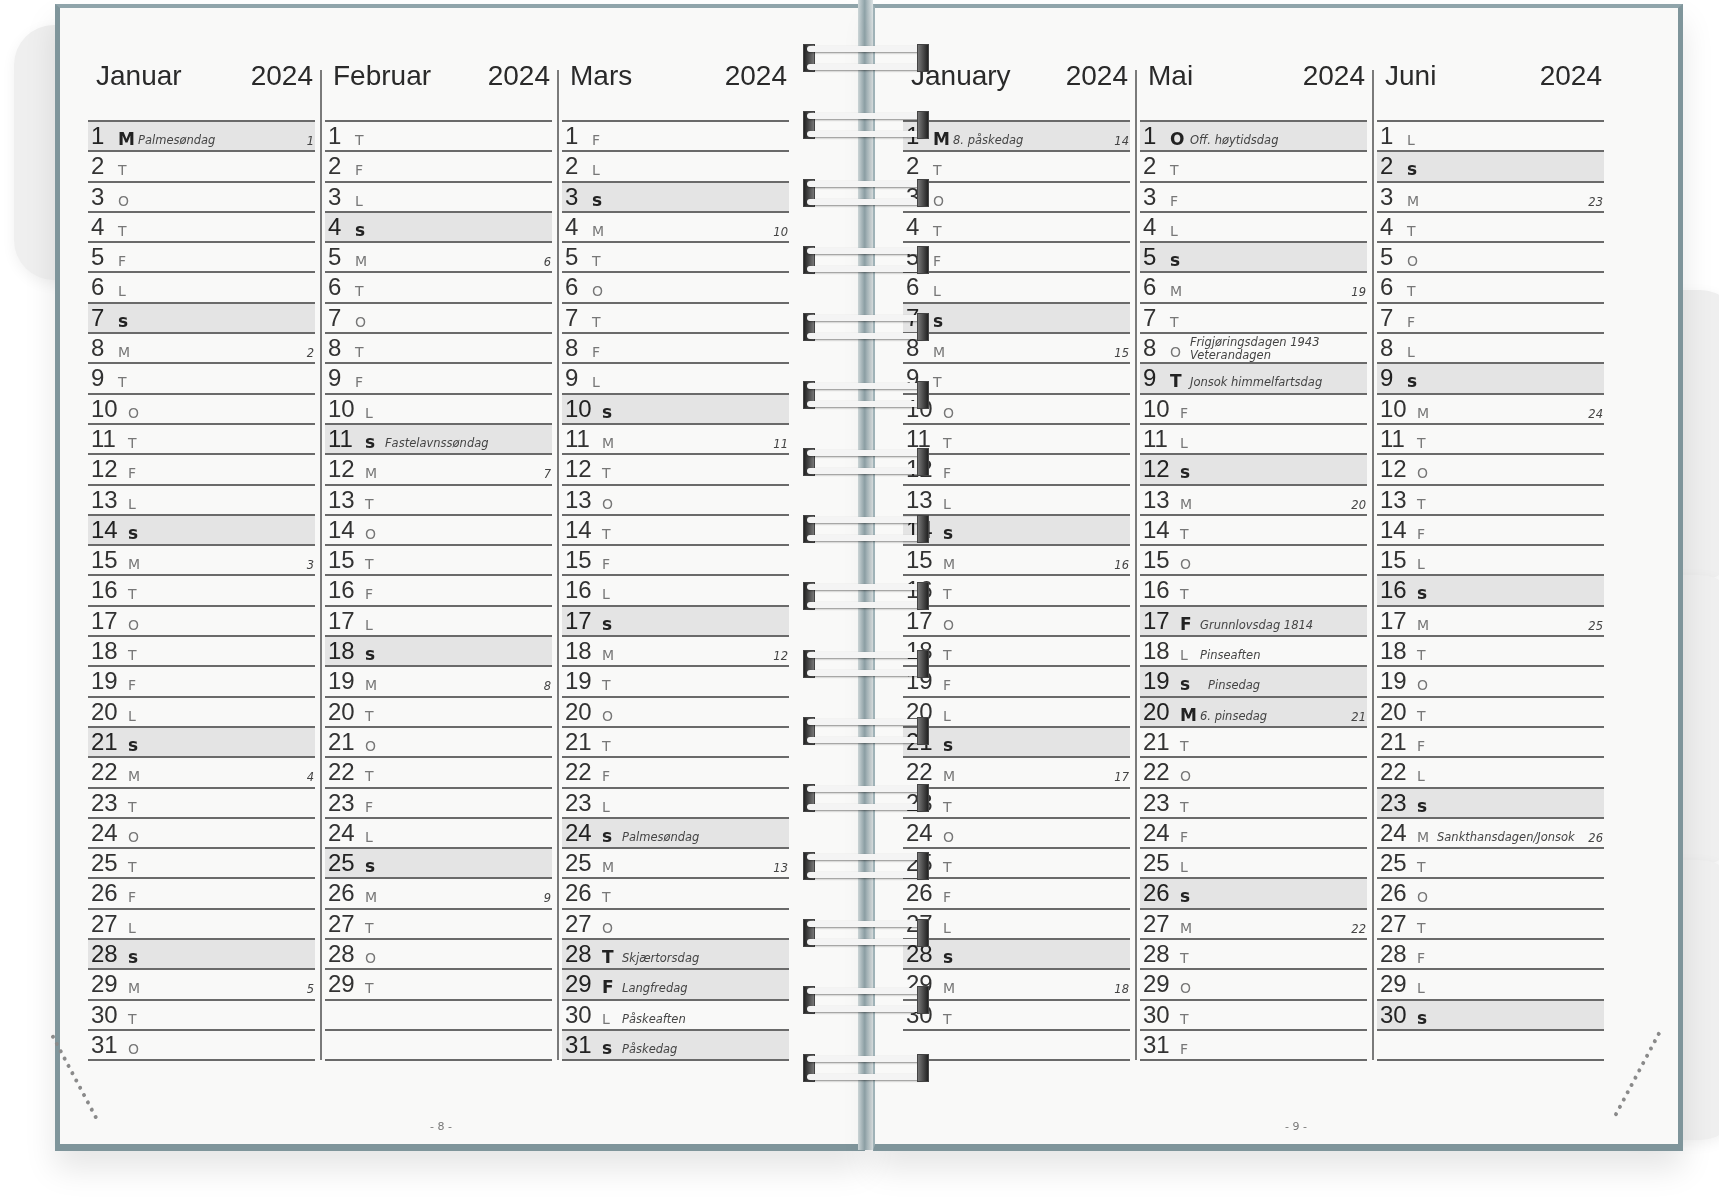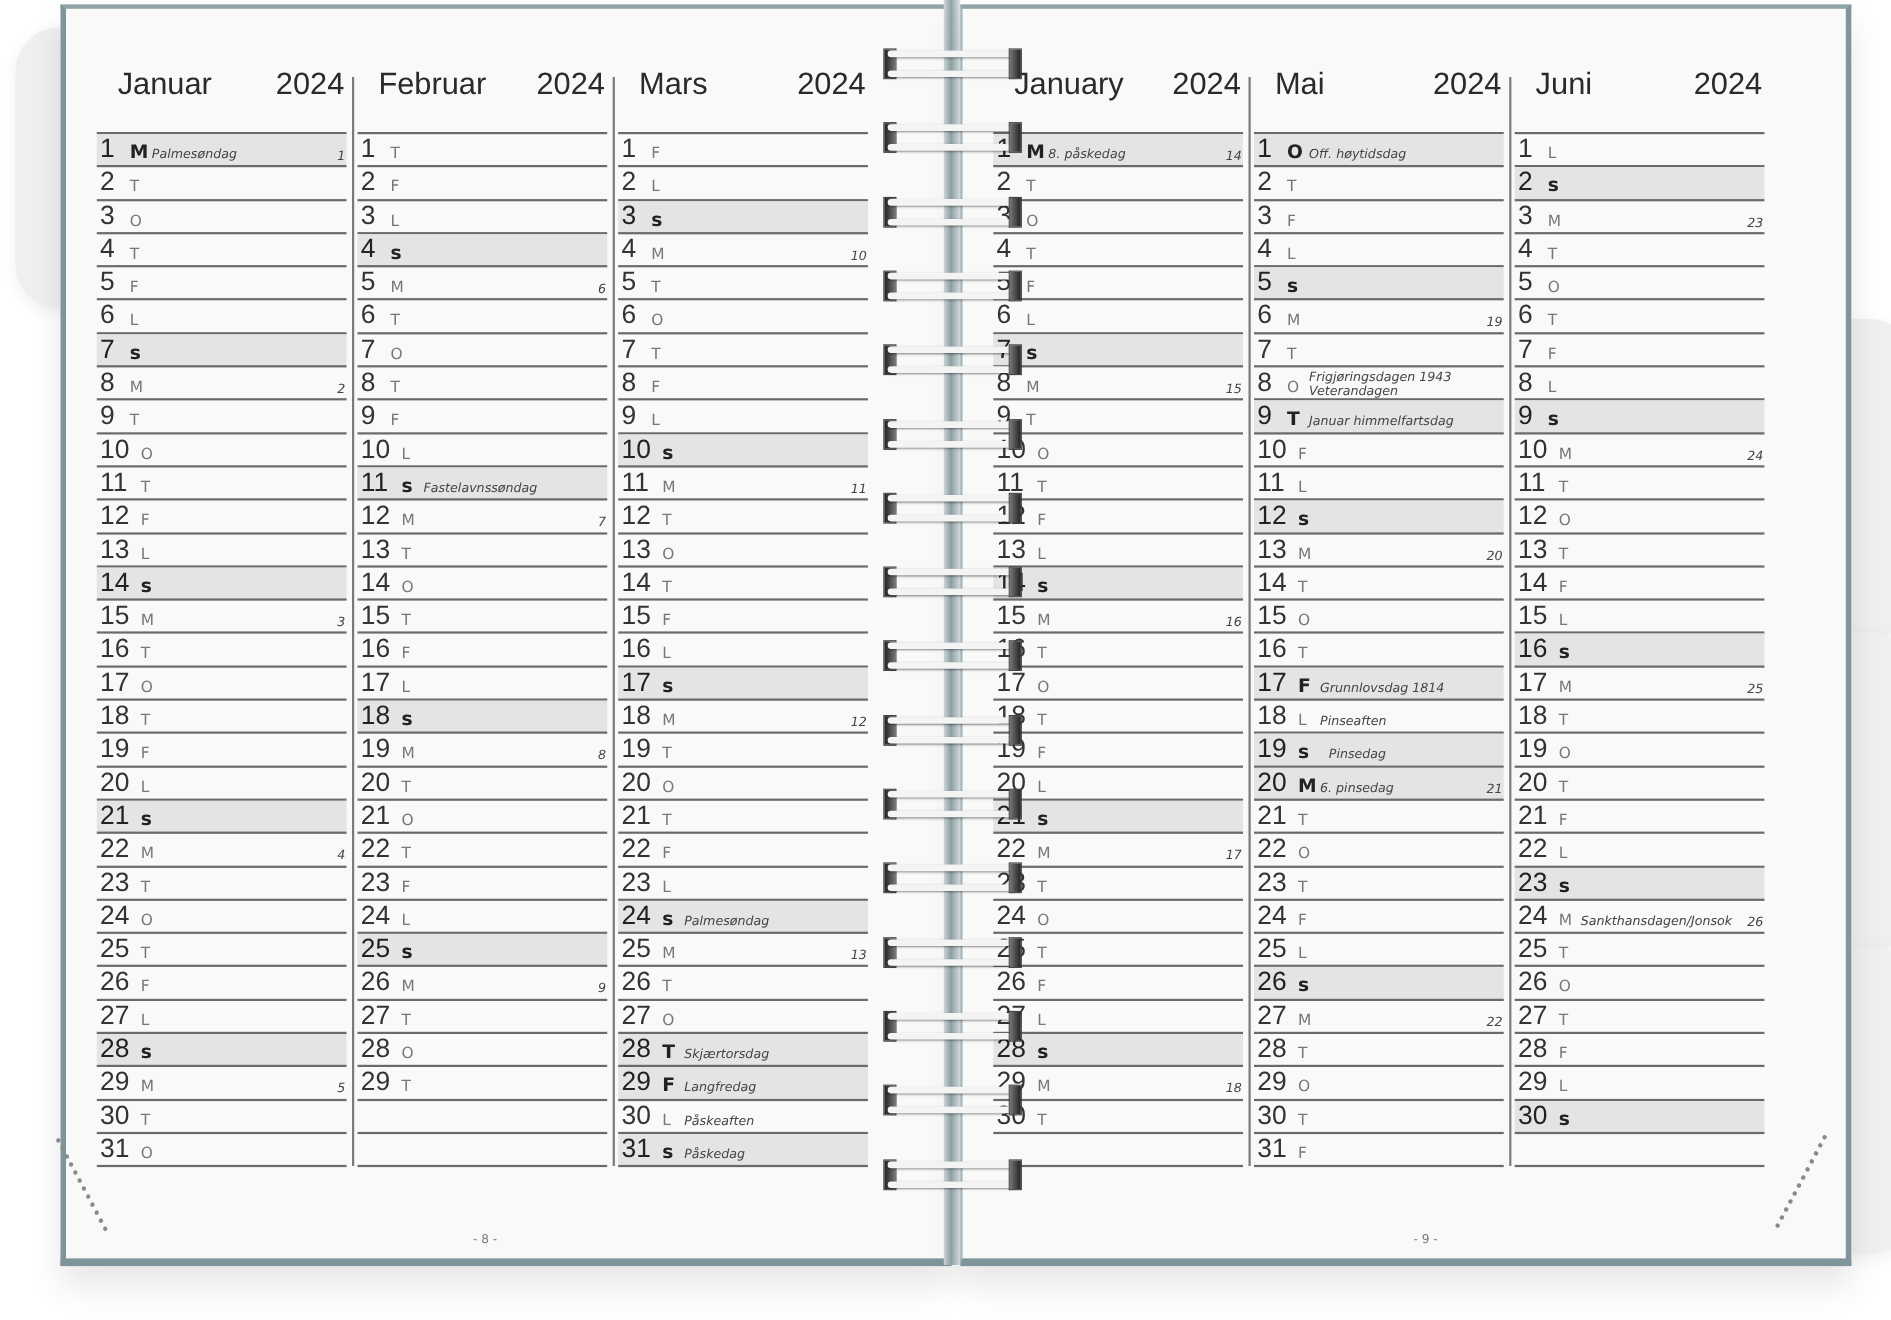--- a/index.html
+++ b/index.html
@@ -4,21 +4,21 @@
 <style>
   html,body{margin:0;padding:0;}
   body{width:1719px;height:1200px;background:#ffffff;position:relative;overflow:hidden;font-family:"DejaVu Sans",sans-serif;}
   .tab{position:absolute;background:#efefef;border-radius:40px;box-shadow:0 4px 14px rgba(0,0,0,0.06);}
   .page{position:absolute;background:#f9f9f8;box-shadow:0 18px 30px rgba(0,0,0,0.10);}
   .page.left{left:55px;top:4px;width:803px;height:1136px;border-top:4px solid #8fa4aa;border-left:5px solid #7f959b;border-bottom:7px solid #7f959b;border-right:2px solid #9fb2b7;}
   .page.right{left:873px;top:4px;width:803px;height:1136px;border-top:4px solid #8fa4aa;border-right:5px solid #7f959b;border-bottom:7px solid #7f959b;border-left:2px solid #9fb2b7;}
   .spine{position:absolute;left:858px;top:0;width:15px;height:1150px;background:linear-gradient(90deg,#cfd8da,#8fa3a8 45%,#a9b8bc 60%,#dfe5e6);}
   .month{position:absolute;top:0;width:227px;}
   .mhead{position:absolute;top:52px;left:0;right:0;height:40px;font-size:28px;color:#2a2a2a;font-family:"Liberation Sans",sans-serif;}
-  .mname{position:absolute;left:19px;}
+  .mname{position:absolute;left:8px;}
   .myear{position:absolute;right:2px;}
   .rows{position:absolute;top:112px;left:0;right:0;border-top:2px solid #6a6a6a;}
   .row{position:relative;height:28.3px;border-bottom:2px solid #6a6a6a;}
   .row.shade{background:#e4e4e4;}
   .dnum{position:absolute;left:3px;top:0px;font-size:24px;line-height:28px;color:#333;font-family:"Liberation Sans",sans-serif;font-weight:300;}
   .dw{position:absolute;top:10px;font-size:14px;line-height:16px;color:#777;font-family:"DejaVu Sans",sans-serif;}
   .row.bold .dw{color:#222;font-weight:bold;font-size:17px;top:9px;}
   .row.bold .dnum{color:#222;}
   .note{position:absolute;top:12px;font-size:11.5px;line-height:13px;font-style:italic;color:#444;white-space:nowrap;font-family:"DejaVu Sans",sans-serif;}
   .note.two{top:2px;}
@@ -644,21 +644,21 @@
           <span class="dw" style="left:30px">T</span>
         </div>
         <div class="row">
           <span class="dnum">8</span>
           <span class="dw" style="left:30px">O</span>
           <span class="note two" style="left:50px"><span>Frigjøringsdagen 1943</span><br><span>Veterandagen</span></span>
         </div>
         <div class="row shade bold">
           <span class="dnum">9</span>
           <span class="dw" style="left:30px">T</span>
-          <span class="note" style="left:50px">Januar himmelfartsdag</span>
+          <span class="note" style="left:50px">Jonsok himmelfartsdag</span>
         </div>
         <div class="row">
           <span class="dnum">10</span>
           <span class="dw" style="left:40px">F</span>
         </div>
         <div class="row">
           <span class="dnum">11</span>
           <span class="dw" style="left:40px">L</span>
         </div>
         <div class="row shade bold">

